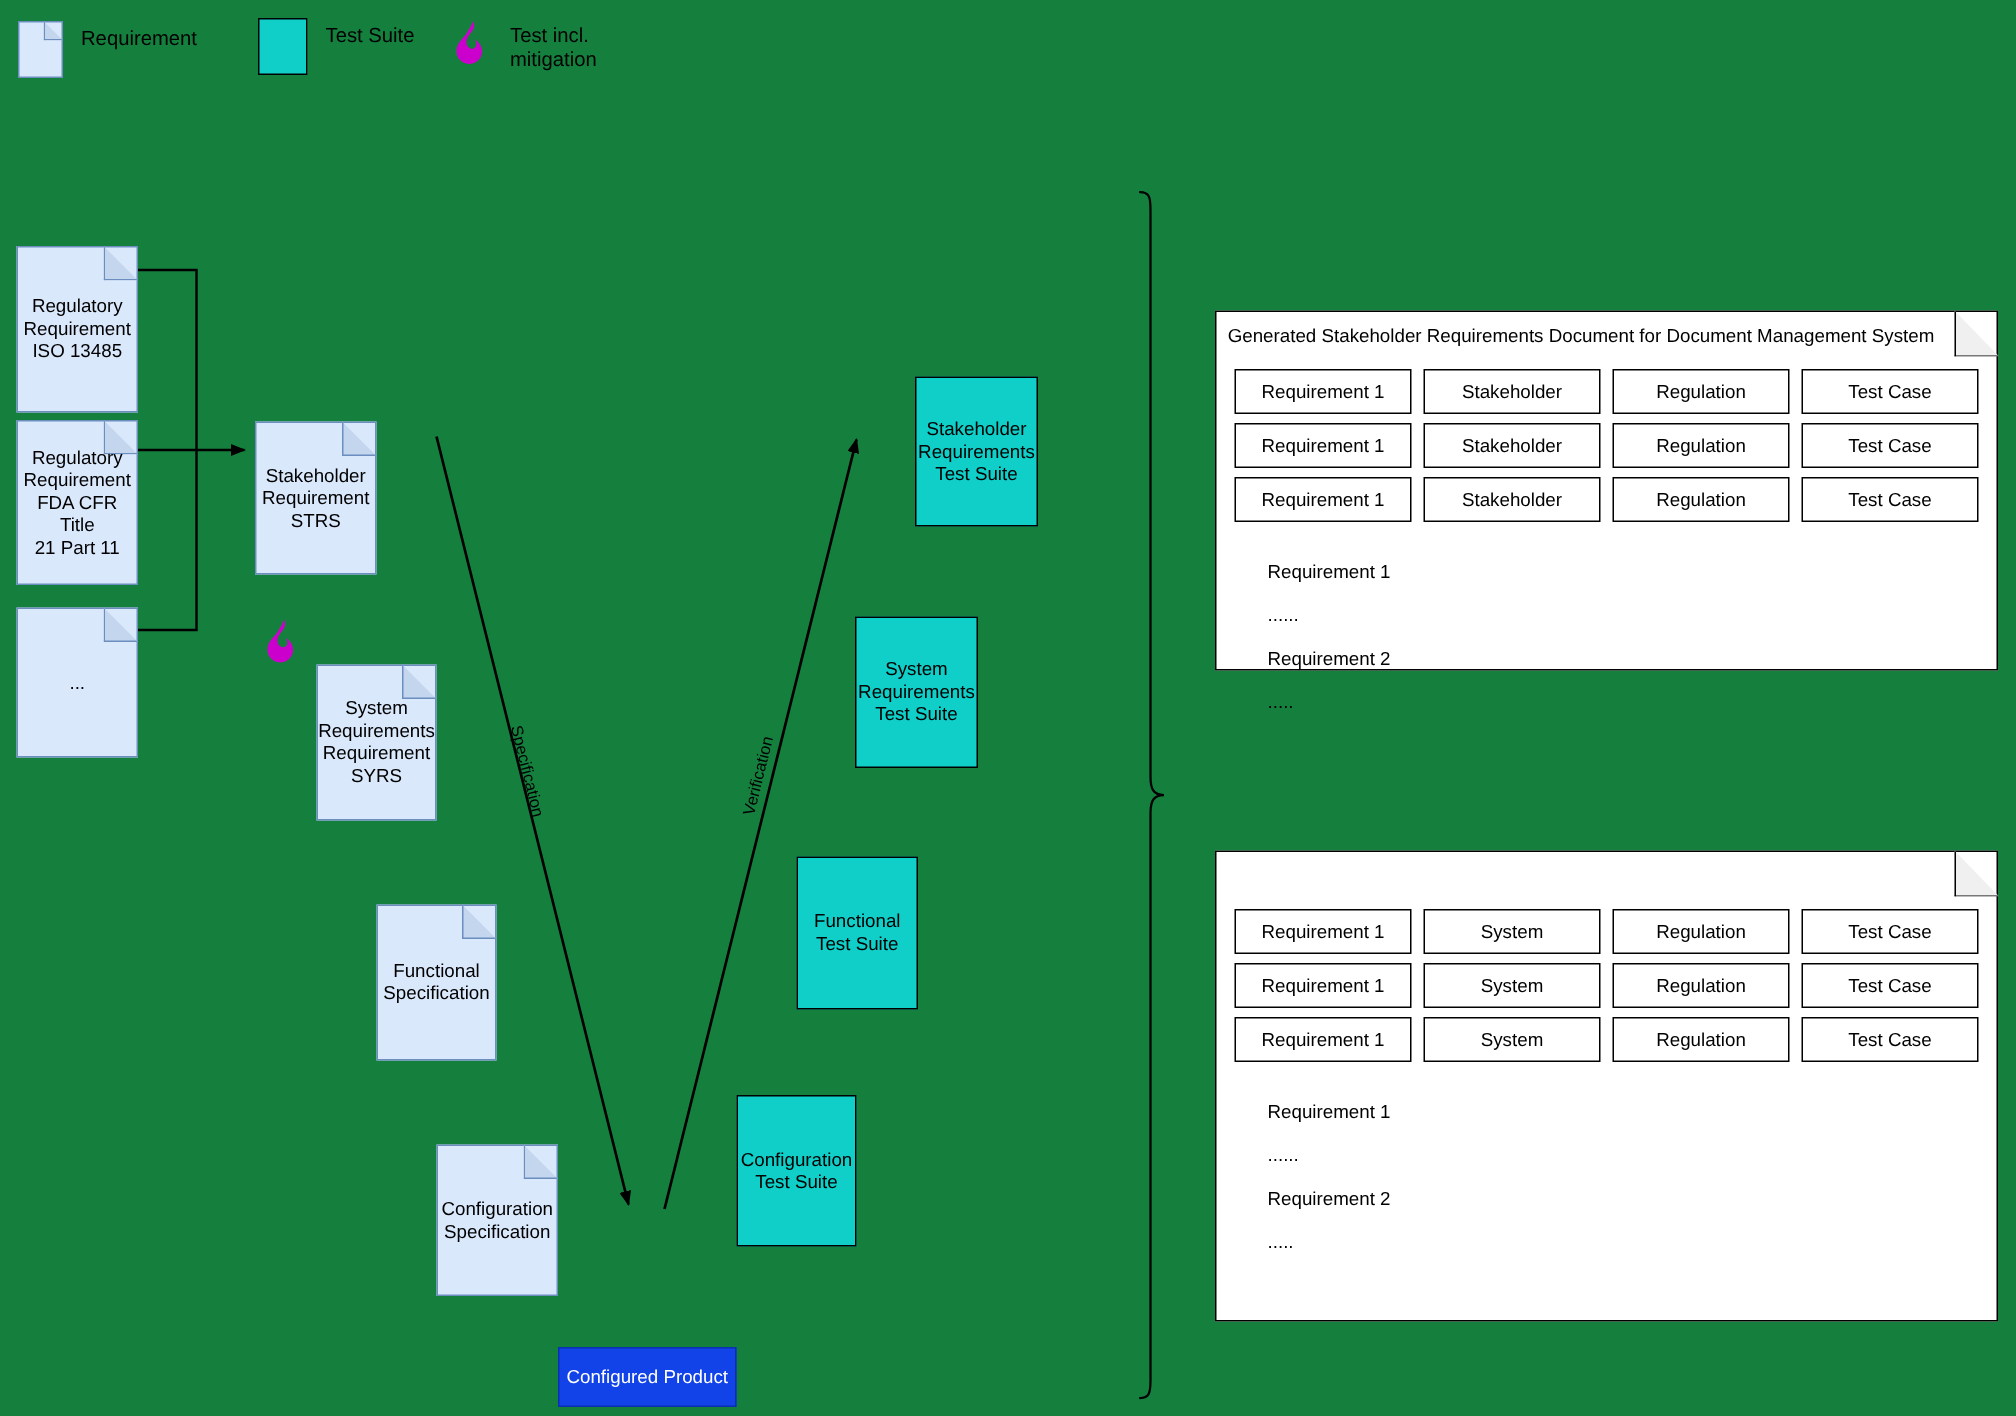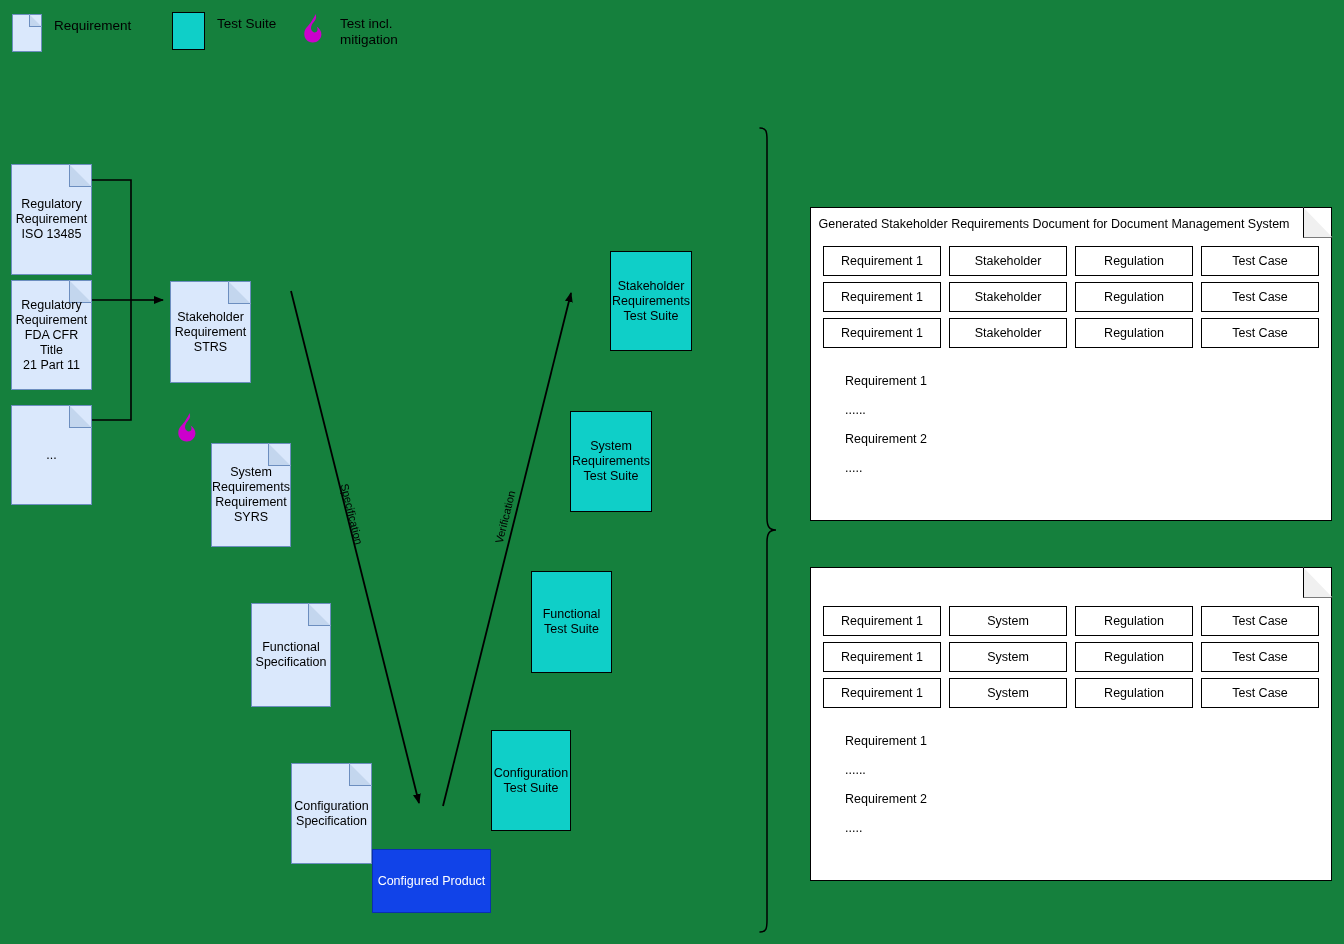--- a/index.html
+++ b/index.html
@@ -252,21 +252,21 @@
   </div>
   <div class="suite-node" style="left:531px; top:571px; width:81px; height:102px;">
     <span>Functional
 Test Suite</span>
   </div>
   <div class="suite-node" style="left:491px; top:730px; width:80px; height:101px;">
     <span>Configuration
 Test Suite</span>
   </div>
 
-  <div class="product-node" style="left:372px; top:849px; width:119px; height:64px;">
+  <div class="product-node" style="left:372px; top:898px; width:119px; height:40px;">
     <span>Configured Product</span>
   </div>
 
   <svg class="overlay">
     <defs>
       <marker id="arrowhead" markerWidth="10" markerHeight="8" refX="9" refY="4" orient="auto" markerUnits="userSpaceOnUse">
         <path d="M0,0 L10,4 L0,8 z" fill="#000"></path>
       </marker>
     </defs>
 
@@ -284,21 +284,21 @@
     <text x="509" y="518" text-anchor="middle" transform="rotate(-76 509 518)">Verification</text>
 
     <g stroke="#000" stroke-width="1.5" fill="none" stroke-linecap="round">
       <path d="M760,128 C766,128 767,131 767,140
                L767,518 C767,526 769,530 776,530
                C769,530 767,534 767,542
                L767,920 C767,929 766,932 760,932"></path>
     </g>
   </svg>
 
-  <div class="gen-doc" style="left:810px; top:207px; width:522px; height:314px;">
+  <div class="gen-doc" style="left:810px; top:207px; width:522px; height:240px;">
     <div class="corner-fold"></div>
     <div class="gen-doc-title">Generated Stakeholder Requirements Document for Document Management System</div>
     <div class="gen-grid">
       <div class="gen-cell">Requirement 1</div>
       <div class="gen-cell">Stakeholder</div>
       <div class="gen-cell">Regulation</div>
       <div class="gen-cell">Test Case</div>
       <div class="gen-cell">Requirement 1</div>
       <div class="gen-cell">Stakeholder</div>
       <div class="gen-cell">Regulation</div>

